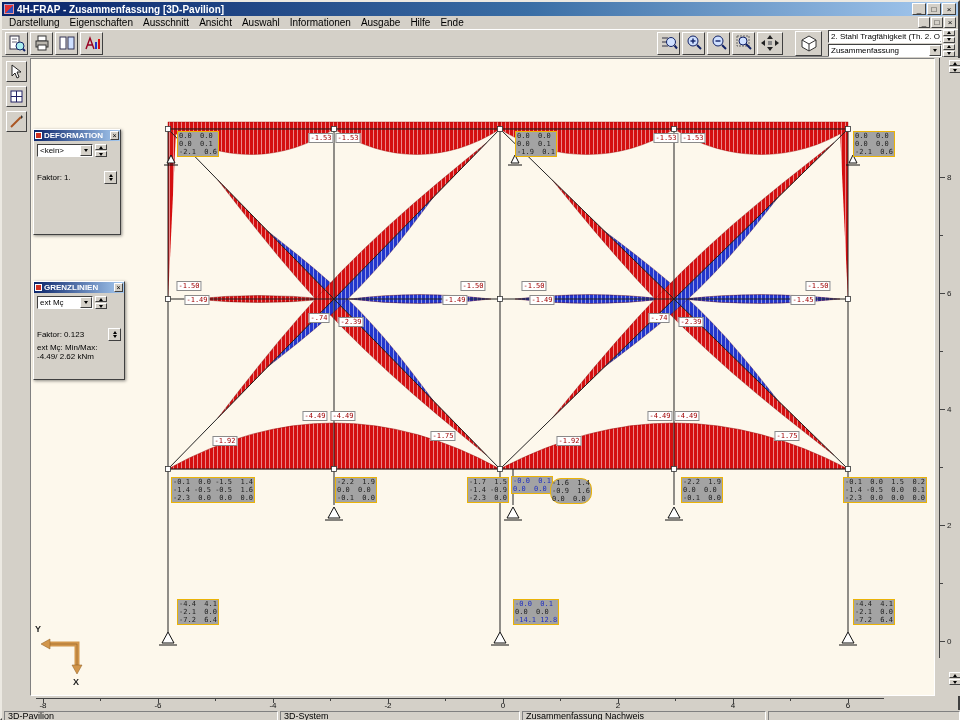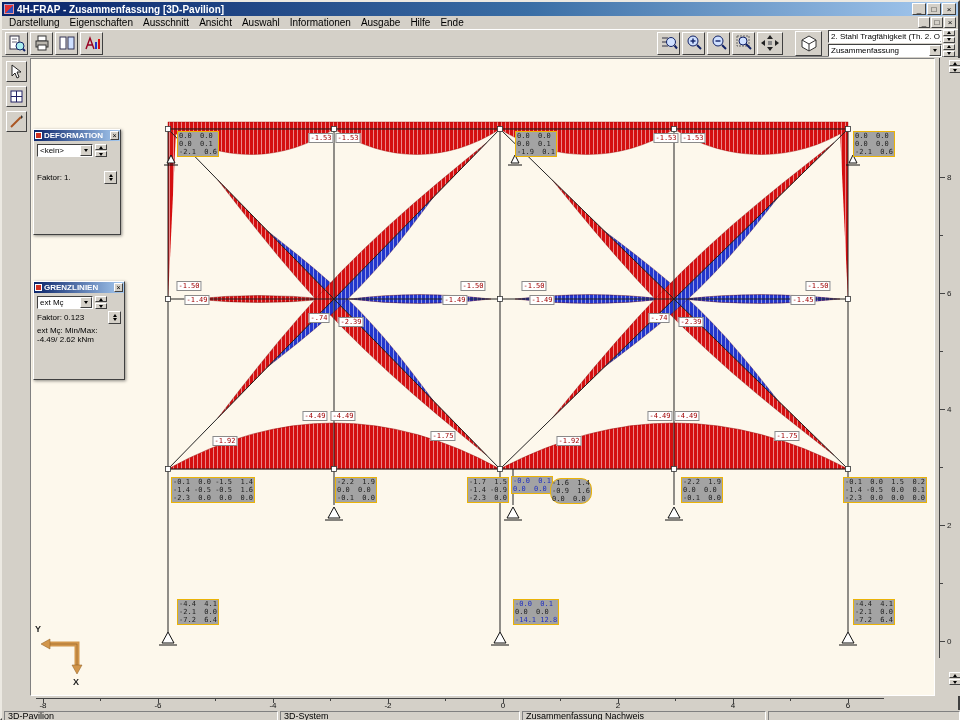--- a/index.html
+++ b/index.html
@@ -395,21 +395,21 @@
       </div>
     </div>
 
     <div class="palette" style="left:2px;top:222px;width:92px;height:99px">
       <div class="pt">
         <span class="pticon"></span>
         <span>GRENZLINIEN</span>
         <button class="pclose">×</button>
       </div>
       <div class="pbody">
-        <div class="prow" style="margin-bottom:2px">
+        <div class="prow" style="margin-bottom:19px">
           <span class="pcombo">
               <span>ext Mç</span>
               <span class="cb">
                 <i class="td s"></i>
               </span>
             </span>
           <span class="spincol">
             <button class="spinbtn">
                 <i class="tu s"></i>
               </button>

